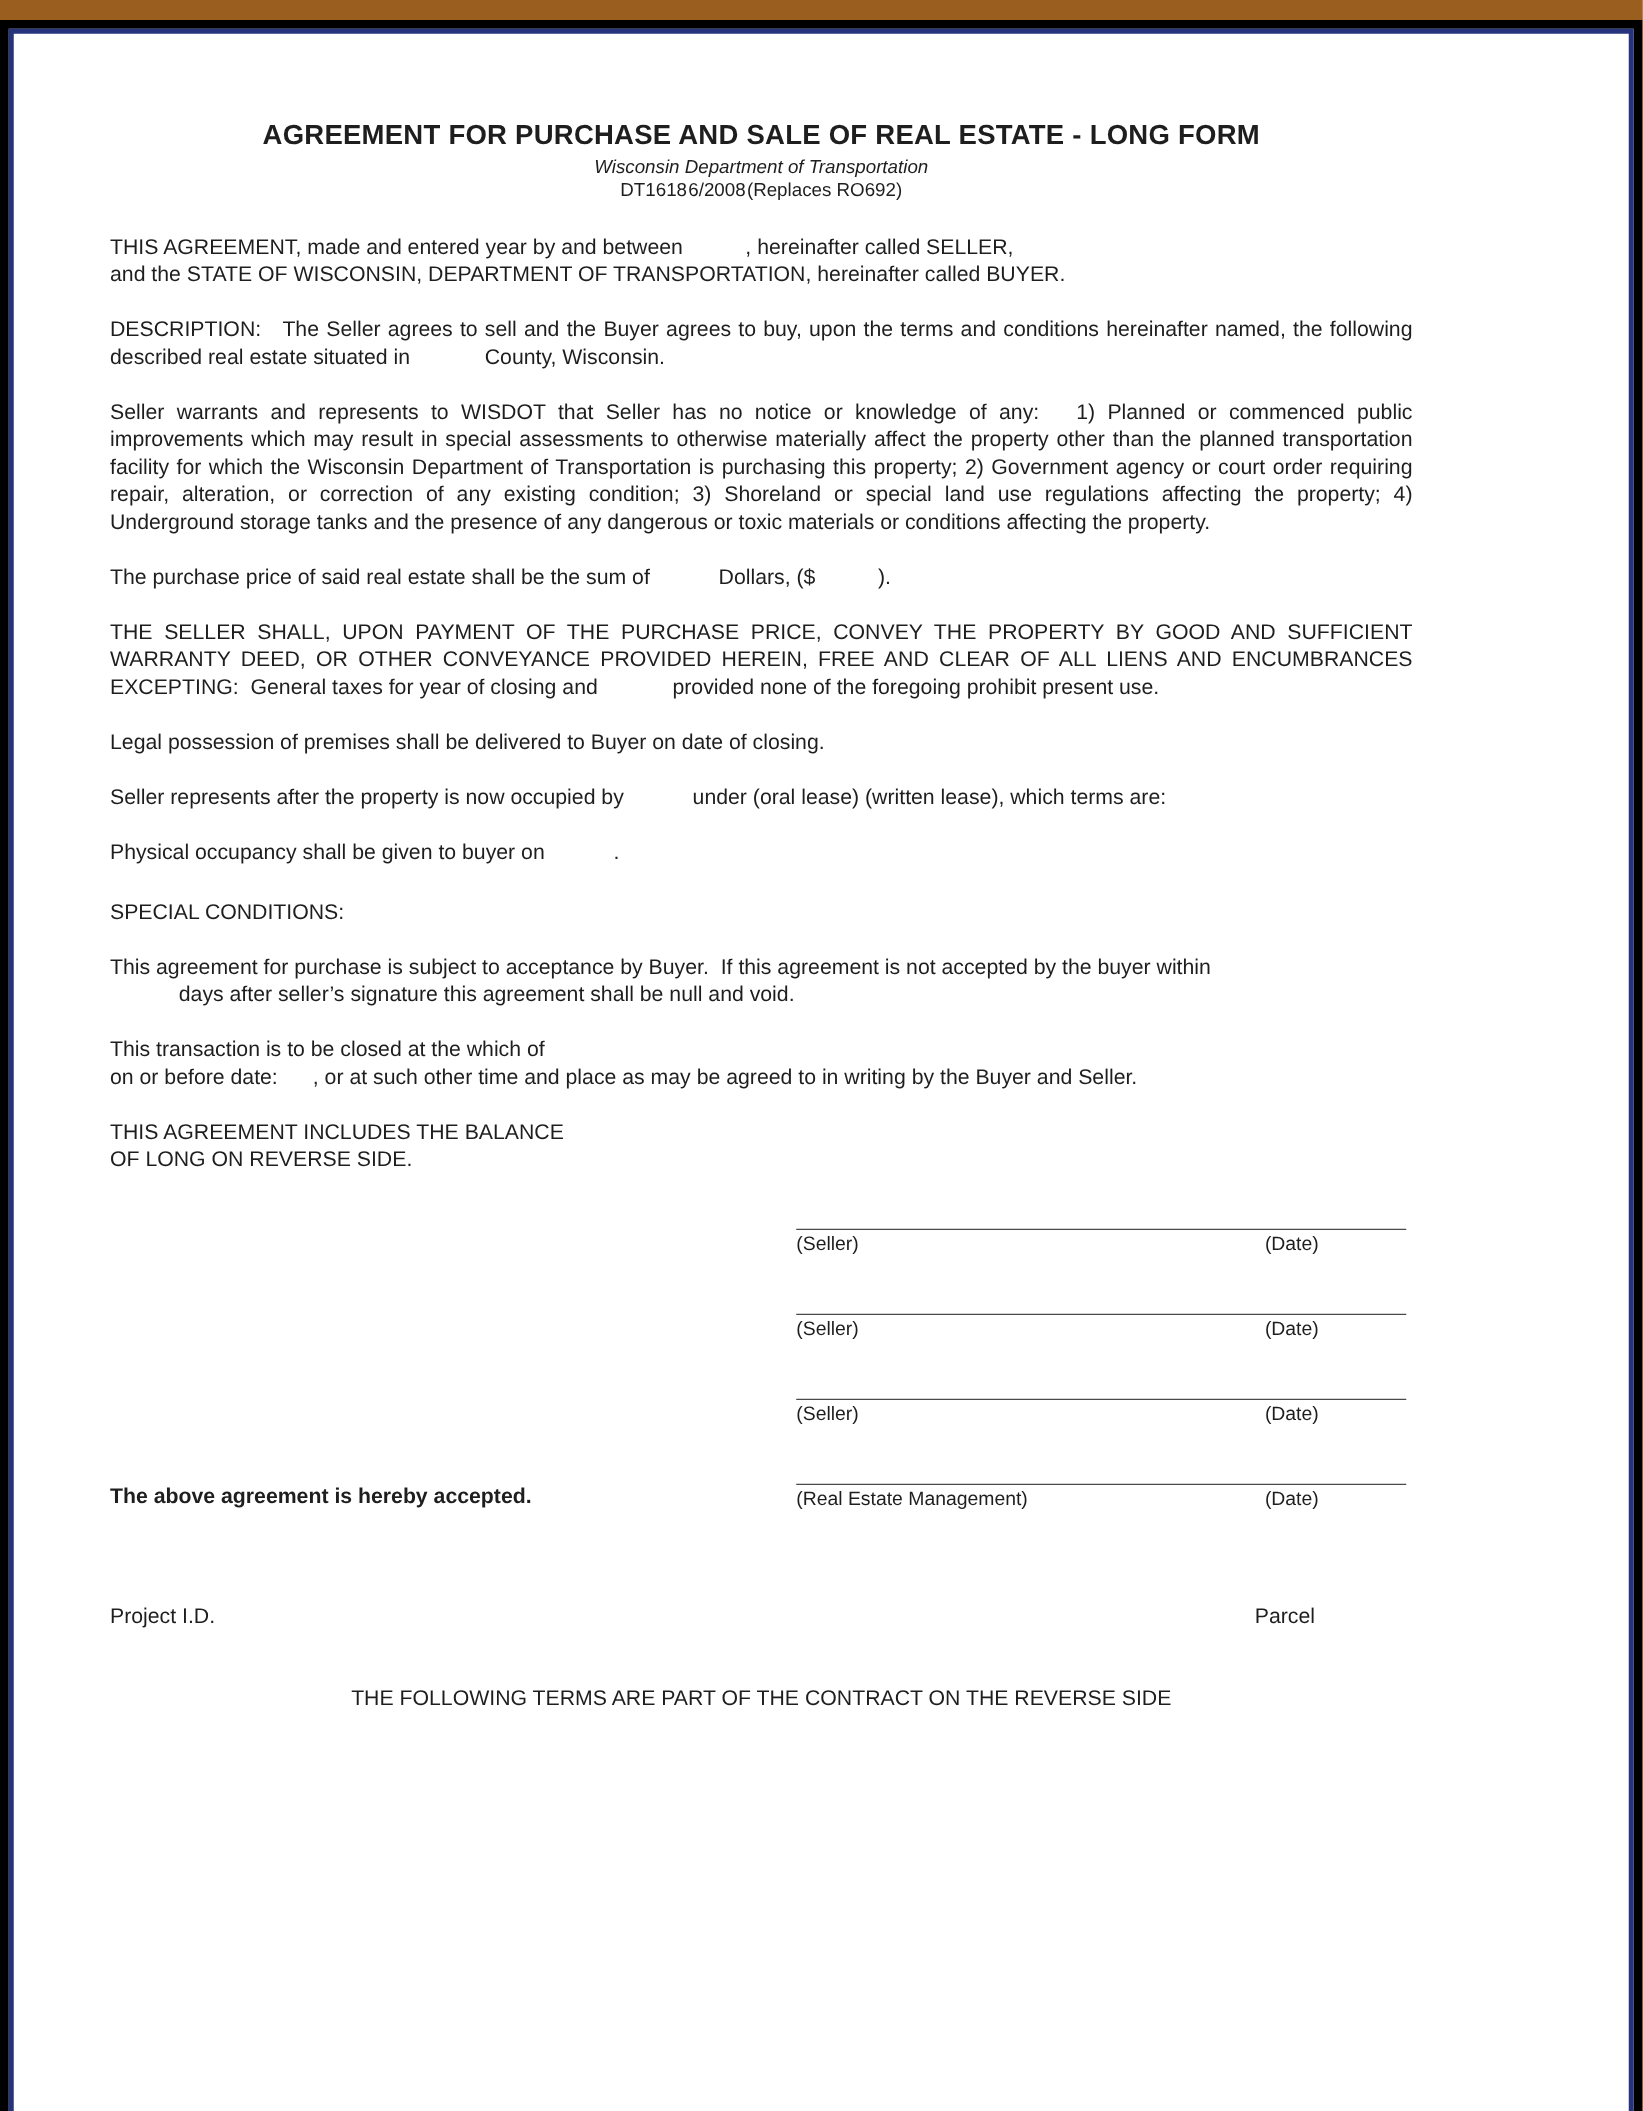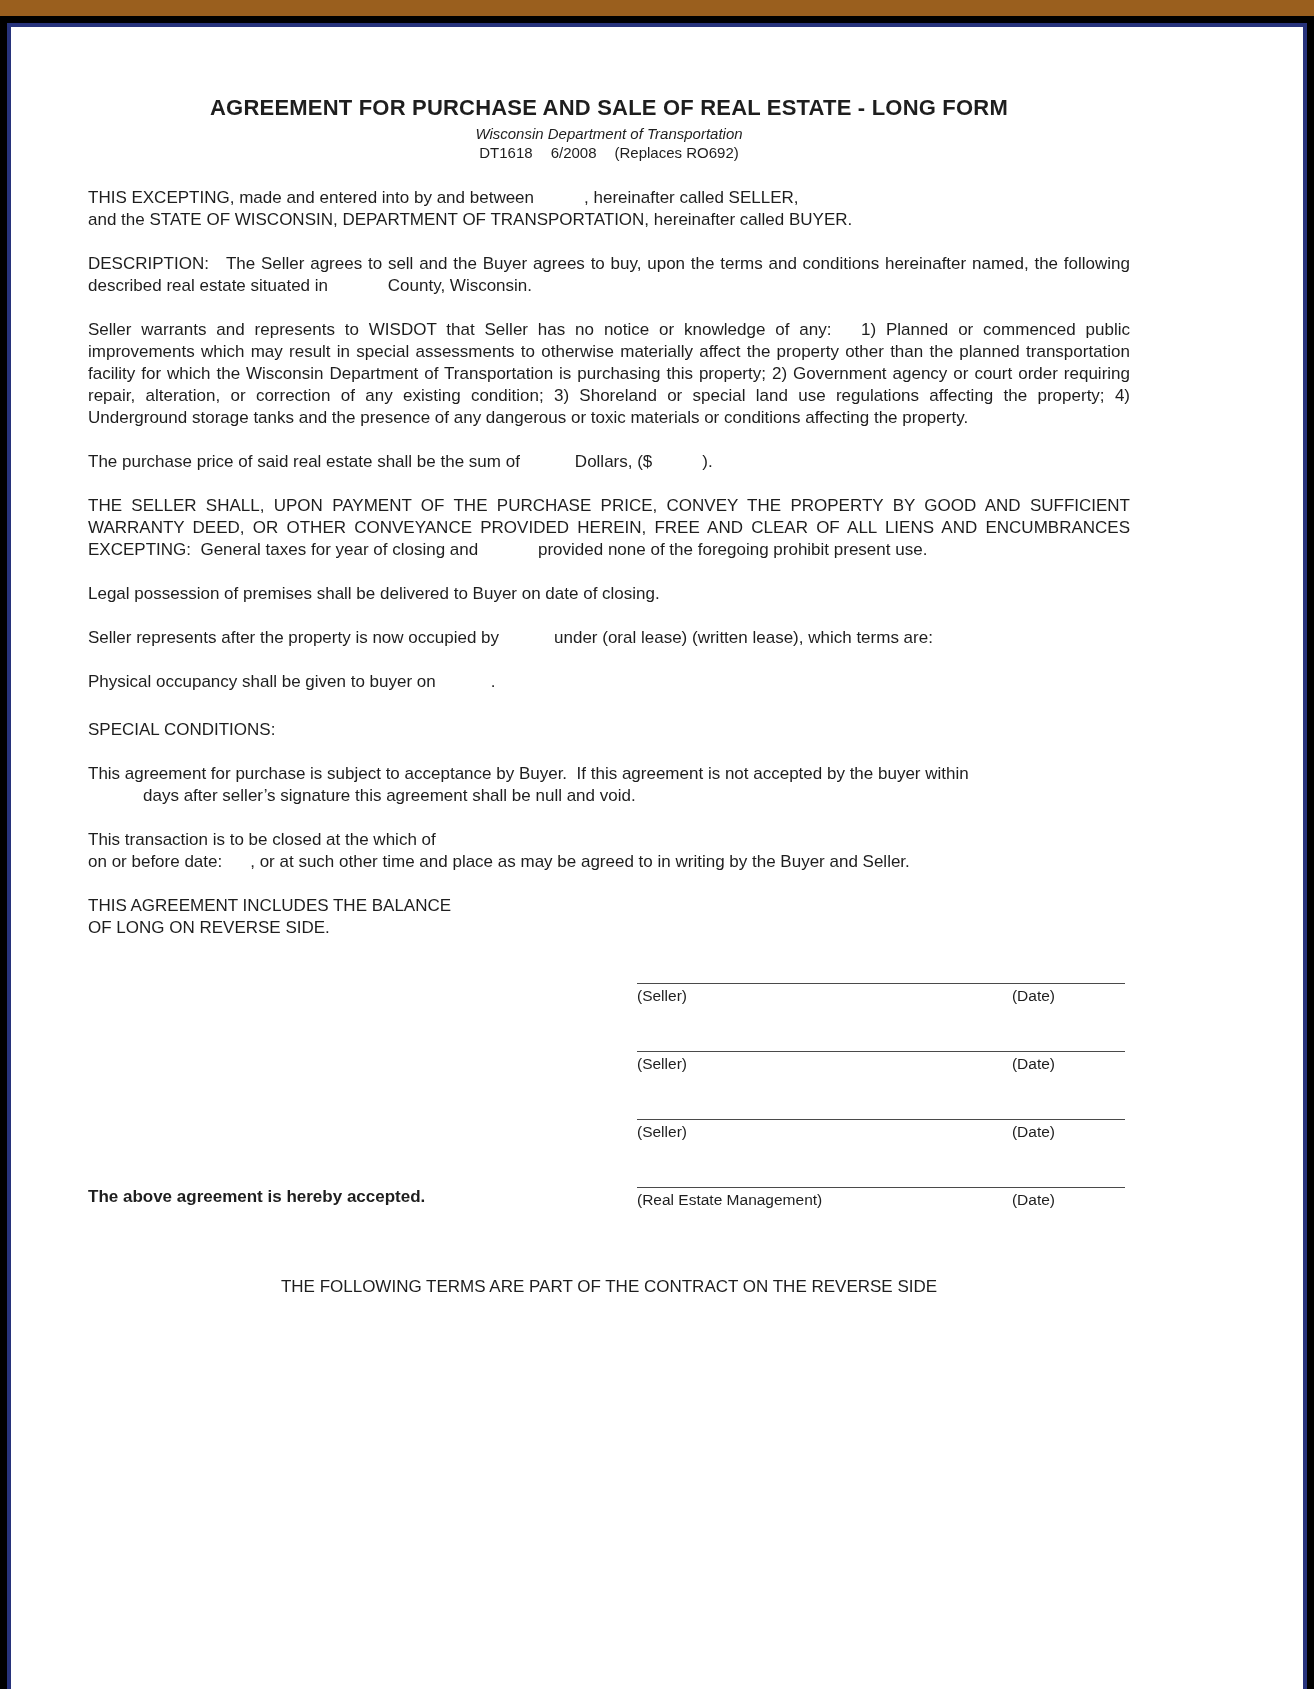--- a/index.html
+++ b/index.html
@@ -14,21 +14,21 @@
     width:100%; height:100%;
     border:4px solid #27337c;     
     background:#ffffff;
     padding:68px 173px 0 77px;
     color:#1e1e1e;
     overflow:hidden;
   }
   .title   { font-size:22px; font-weight:bold; text-align:center; letter-spacing:0.2px; }
   .subtitle{ font-size:15px; text-align:center; margin-top:4px;font-style:italic; }
   .formline{ font-size:15px; text-align:center; margin-top:2px;
-             display:flex; justify-content:center; gap:18px; }
+             display:flex; justify-content:center; gap:1px; }
   p { font-size:17px; line-height:22px; margin-top:22px; }
   p.just { text-align:justify; }
   .caps-block { }
   .blank { display:inline-block; height:1px; }
   .w28 { width:28px; } .w50 { width:50px; } .w55 { width:55px; }
 
   
   .sig-area { margin-top:44px; }
   .sig-col  { margin-left:549px; width:488px; }
   .sig-block{ width:488px; margin-bottom:46px; }
@@ -51,21 +51,21 @@
 
     <div class="title">AGREEMENT FOR PURCHASE AND SALE OF REAL ESTATE - LONG FORM</div>
     <div class="subtitle">Wisconsin Department of Transportation</div>
     <div class="formline">
       <span>DT1618</span>
       <span>6/2008</span>
       <span>(Replaces RO692)</span>
     </div>
 
     <p style="margin-top:26px">
-      <span>THIS EXCEPTING, made and entered into by and between</span><span class="blank w50"></span><span>, hereinafter called SELLER,</span><br>
+      <span>THIS AGREEMENT, made and entered year by and between</span><span class="blank w50"></span><span>, hereinafter called SELLER,</span><br>
       <span>and the STATE OF WISCONSIN, DEPARTMENT OF TRANSPORTATION, hereinafter called BUYER.</span>
     </p>
 
     <p class="just">
       <span>DESCRIPTION:&nbsp;&nbsp; The Seller agrees to sell and the Buyer agrees to buy, upon the terms and conditions hereinafter named, the following described real estate situated in</span><span class="blank w55"></span> <span>County, Wisconsin.</span>
     </p>
 
     <p class="just">
       <span>Seller warrants and represents to WISDOT that Seller has no notice or knowledge of any:&nbsp;&nbsp; 1) Planned or commenced public improvements which may result in special assessments to otherwise materially affect the property other than the planned transportation facility for which the Wisconsin Department of Transportation is purchasing this property; 2) Government agency or court order requiring repair, alteration, or correction of any existing condition; 3) Shoreland or special land use regulations affecting the property; 4) Underground storage tanks and the presence of any dangerous or toxic materials or conditions affecting the property.</span>
     </p>
@@ -143,17 +143,21 @@
         <div class="sig-block">
           <div class="sig-line"></div>
           <div class="sig-labels">
             <span>(Real Estate Management)</span>
             <span>(Date)</span>
           </div>
         </div>
       </div>
     </div>
 
+    <div class="bottom-row">
+      <span>Project I.D.</span>
+      <span>Parcel</span>
+    </div>
 
     <div class="reverse-note">THE FOLLOWING TERMS ARE PART OF THE CONTRACT ON THE REVERSE SIDE</div>
 
   </div>
 </div>
 
 </body></html>

